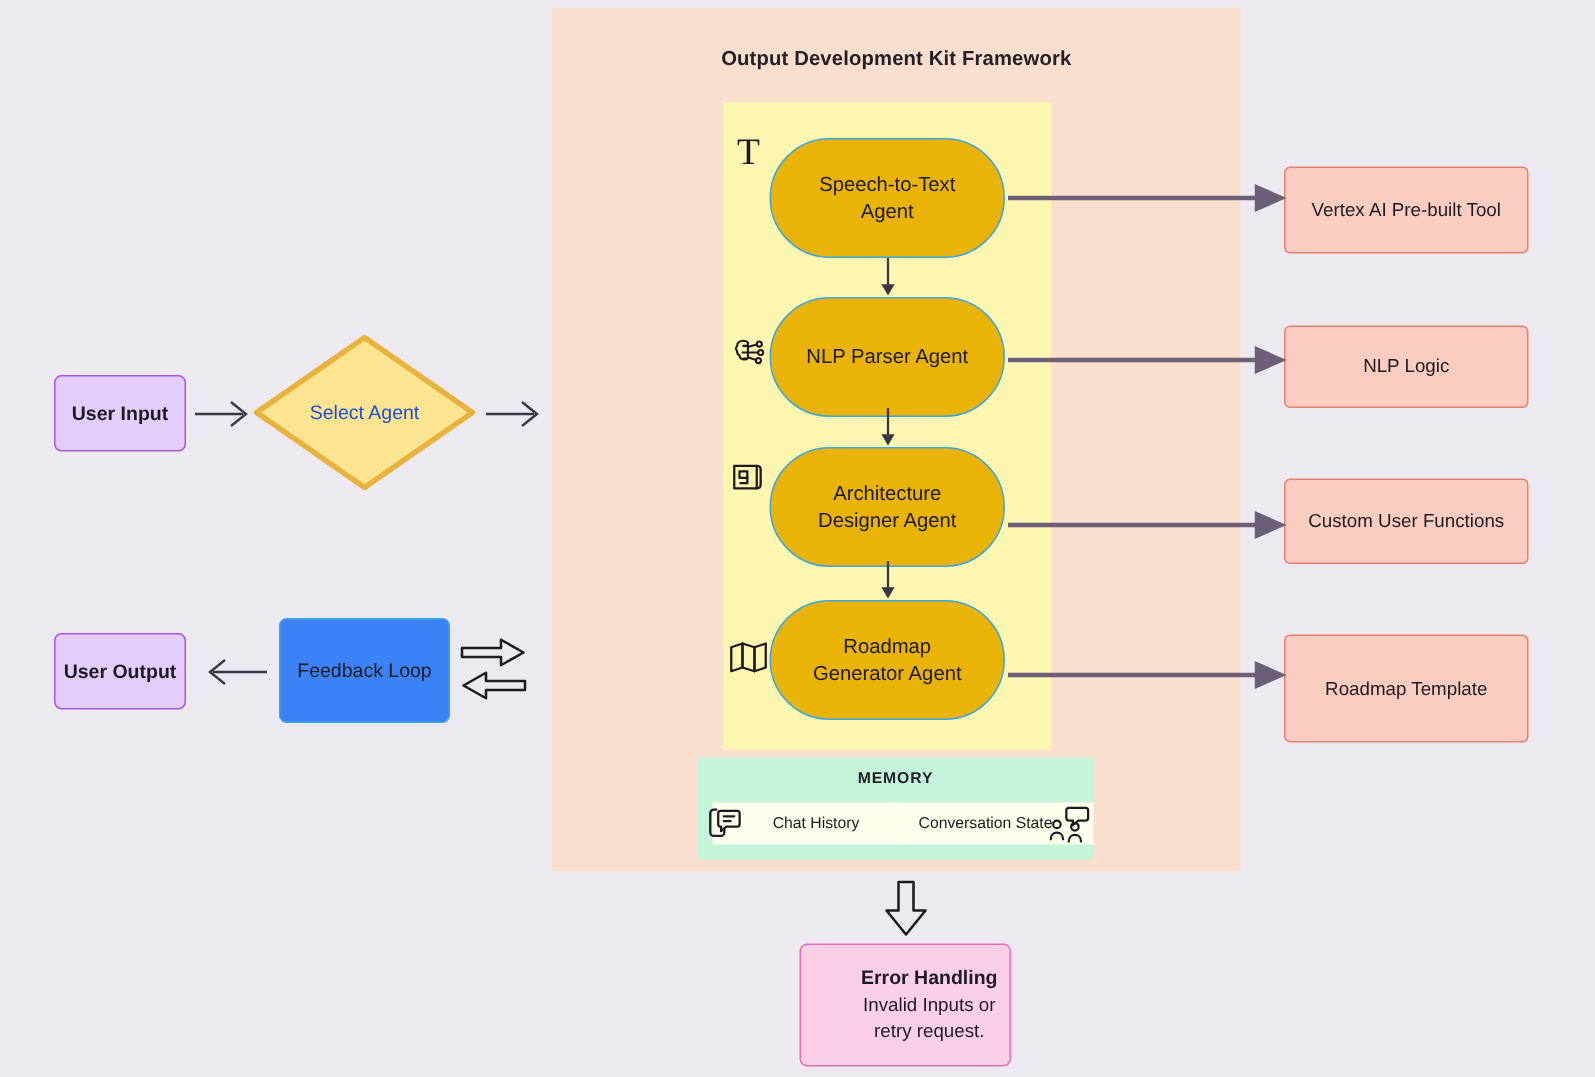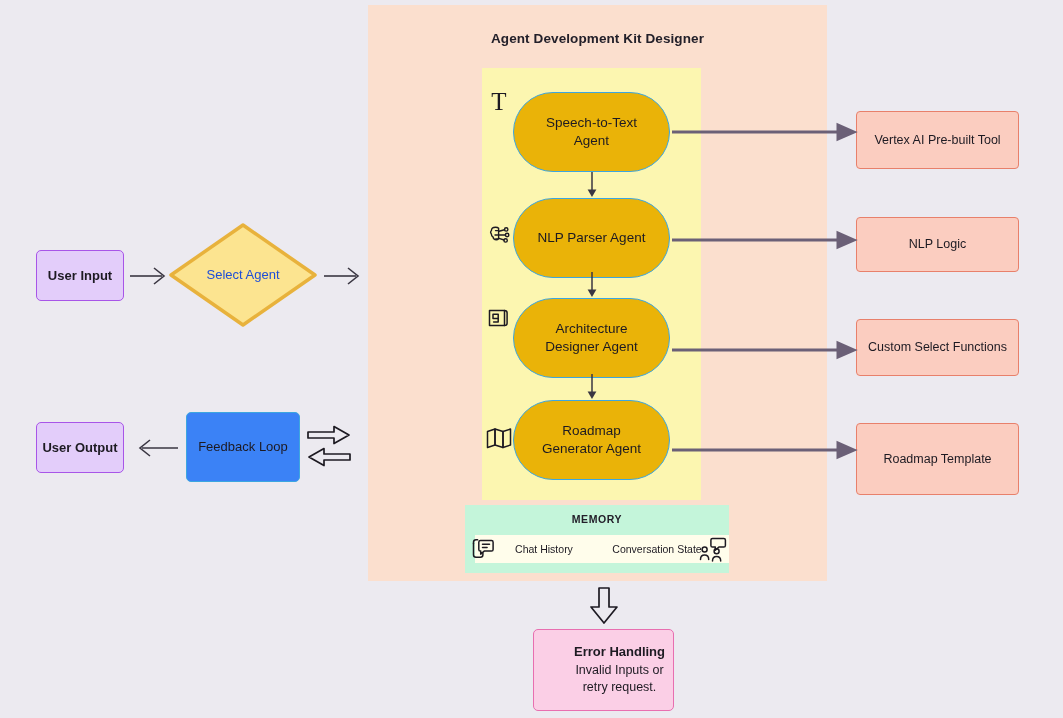--- a/index.html
+++ b/index.html
@@ -184,21 +184,21 @@
 
   svg { display: block; overflow: visible; }
   .connector-layer { position: absolute; inset: 0; pointer-events: none; }
 </style>
 </head>
 <body>
 
 <div class="canvas">
 
   <div class="abs framework-panel"></div>
-  <div class="abs framework-title">Agent Development Kit Designer</div>
+  <div class="abs framework-title">Output Development Kit Framework</div>
 
   <div class="abs agents-panel"></div>
 
   <div class="abs agent-node" id="agent-1">
     <div>
       <span>Speech-to-Text</span>
       <span>Agent</span>
     </div>
   </div>
   <div class="abs agent-node" id="agent-2">
@@ -299,21 +299,21 @@
       <span>Tool</span>
     </div>
   </div>
   <div class="abs tool-box" id="tool-1">
     <div>
       <span>NLP Logic</span>
     </div>
   </div>
   <div class="abs tool-box" id="tool-2">
     <div>
-      <span>Custom Select</span>
+      <span>Custom User</span>
       <span>Functions</span>
     </div>
   </div>
   <div class="abs tool-box" id="tool-3">
     <div>
       <span>Roadmap Template</span>
     </div>
   </div>
 
   <svg class="connector-layer" width="1063" height="718">

